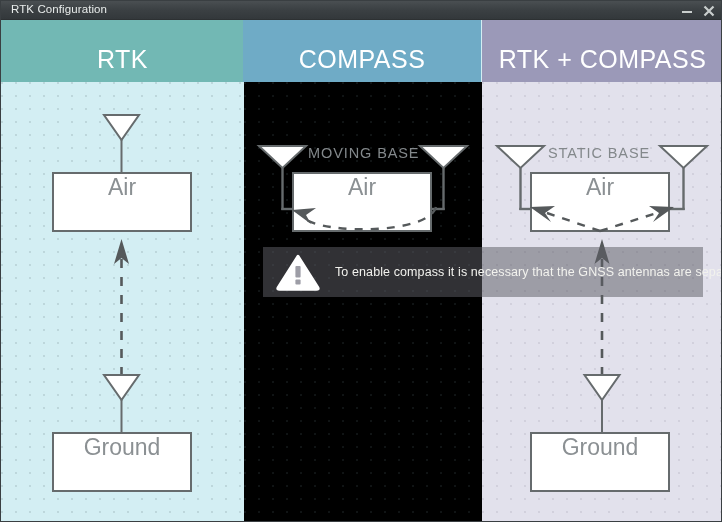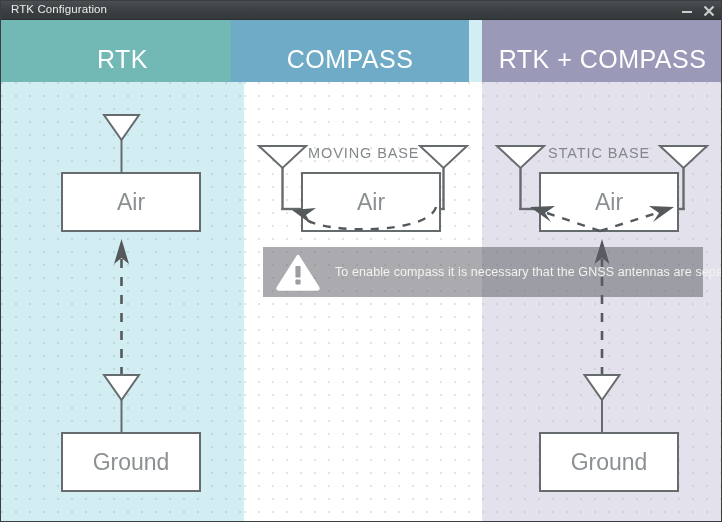--- a/index.html
+++ b/index.html
@@ -66,21 +66,21 @@
     align-items: center;
     justify-content: center;
     color: #ffffff;
     font-size: 25px;
     letter-spacing: 0.5px;
     box-sizing: border-box;
     user-select: none;
     cursor: pointer;
   }
   #tab-0 { left: 0px;   width: 243px; }
-  #tab-1 { left: 230px; width: 238px; }
+  #tab-1 { left: 242px; width: 238px; }
   #tab-2 { left: 481px; width: 241px; }
 
   
   .panel {
     position: absolute;
     top: 81px;
     height: 440px;
     box-sizing: border-box;
   }
   #panel-0 { left: 0px;   width: 243px; }
@@ -102,26 +102,24 @@
       radial-gradient(circle at 1px 1px, rgba(100,95,120,0.13) 0.8px, transparent 1.1px);
   }
 
   
   .node-box {
     position: absolute;
     background: #ffffff;
     border: 2px solid #666b6d;
     box-sizing: border-box;
     display: flex;
-    align-items: center;
     justify-content: center;
     font-size: 23px;
     color: #8b9093;
     z-index: 3;
-    margin-left: 9px;
   }
   .svg-layer {
     position: absolute;
     left: 0; top: 0;
     width: 100%;
     height: 100%;
     overflow: visible;
     z-index: 2;
   }
   .svg-layer.over { z-index: 5; }
@@ -208,21 +206,21 @@
 
     <div class="node-box" style="left:51px; top:90px; width:140px; height:60px;">
       <span>Air</span>
     </div>
 
     <div class="node-box" style="left:51px; top:350px; width:140px; height:60px;">
       <span>Ground</span>
     </div>
   </div>
 
-  <div class="panel" id="panel-1" style="background:#ffffff">
+  <div class="panel" id="panel-1" style="background:#000000">
 
     <svg class="svg-layer" viewBox="0 0 238 440">
 
       <g>
         <polygon points="15,64 62,64 38.5,86" fill="#ffffff" stroke="#666b6d" stroke-width="2"></polygon>
         <line x1="38.5" y1="86" x2="38.5" y2="128" stroke="#666b6d" stroke-width="2.4"></line>
         <line x1="37.3" y1="127" x2="60" y2="127" stroke="#666b6d" stroke-width="2.4"></line>
       </g>
 
       <g>

